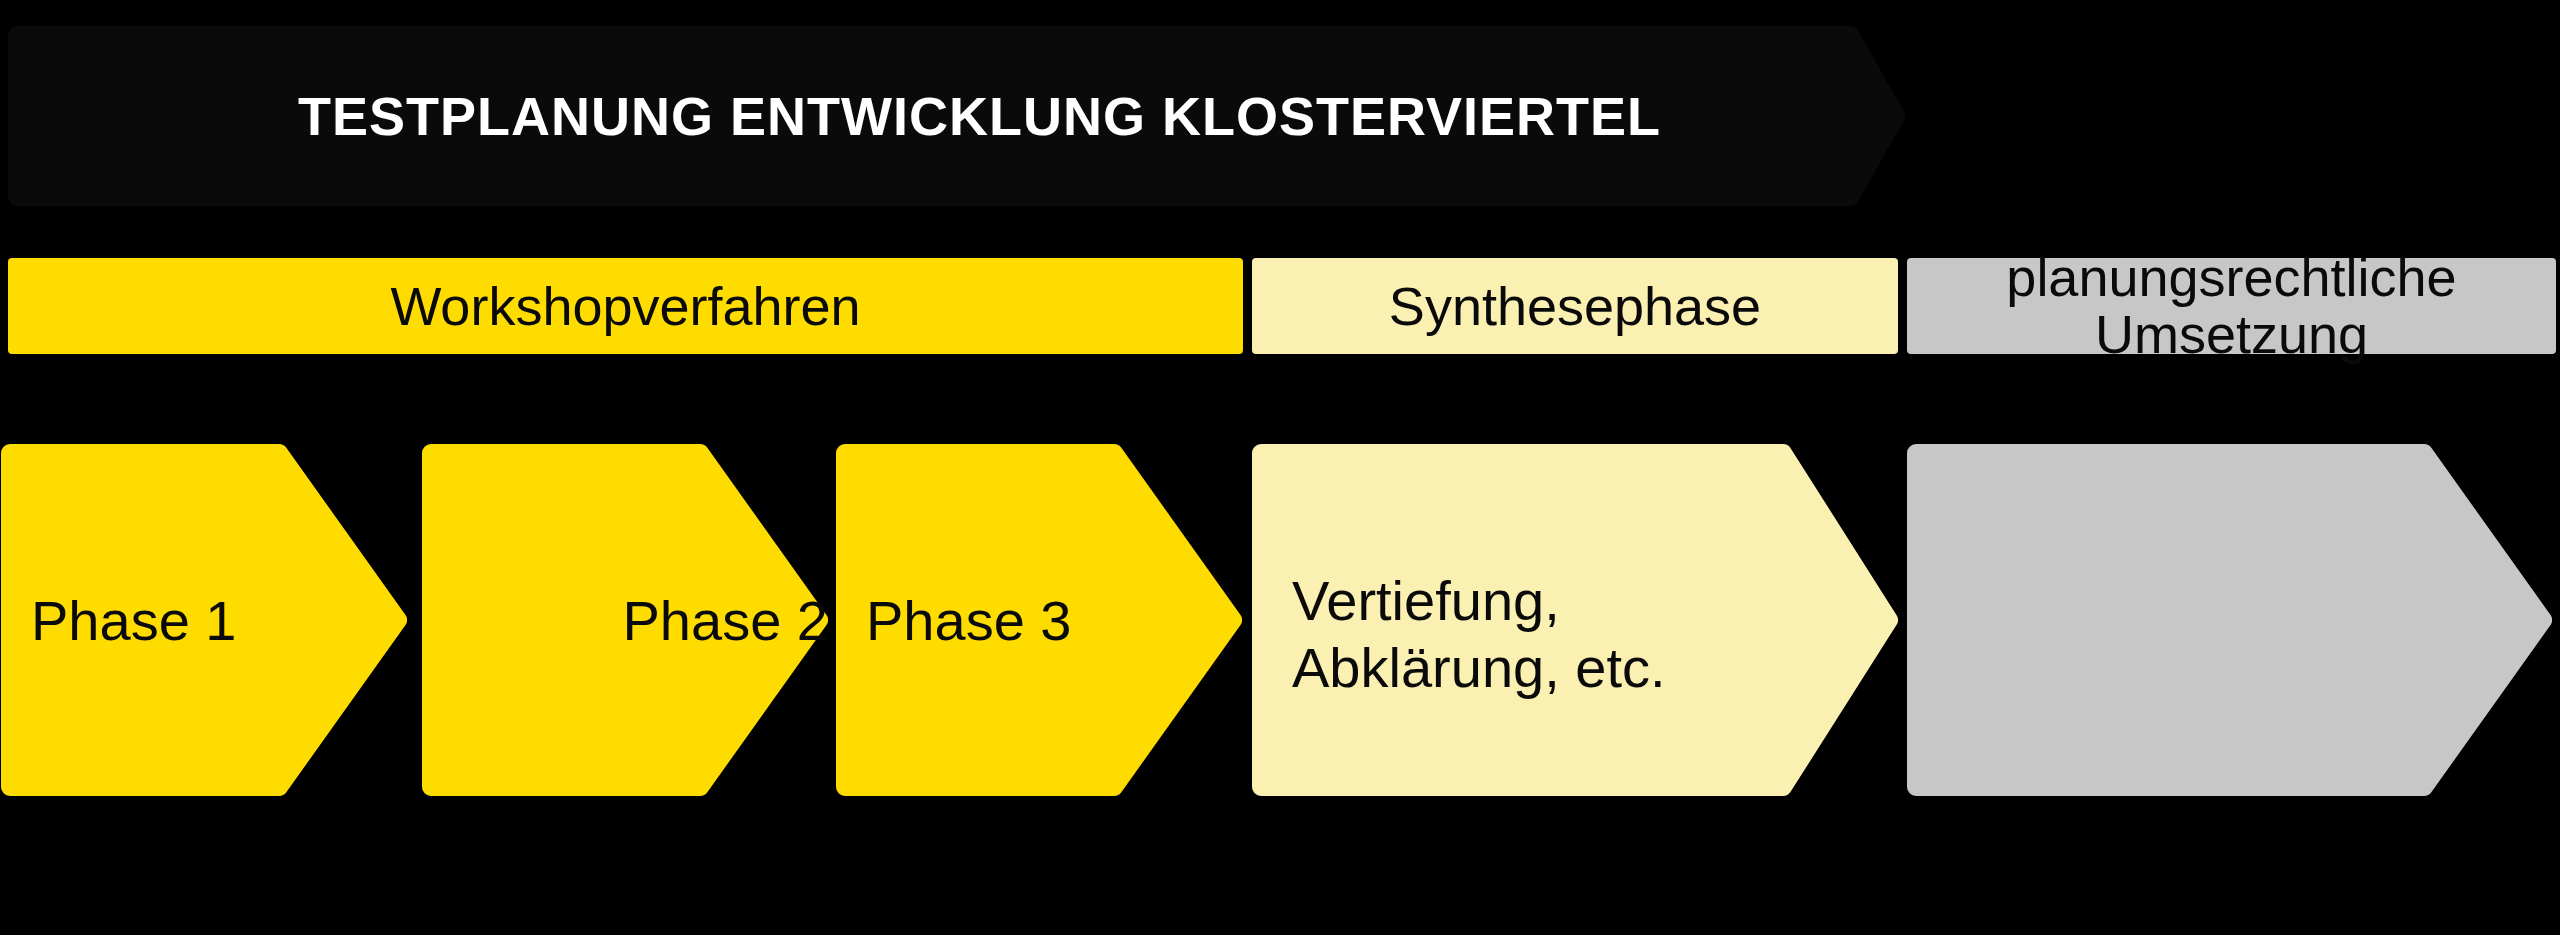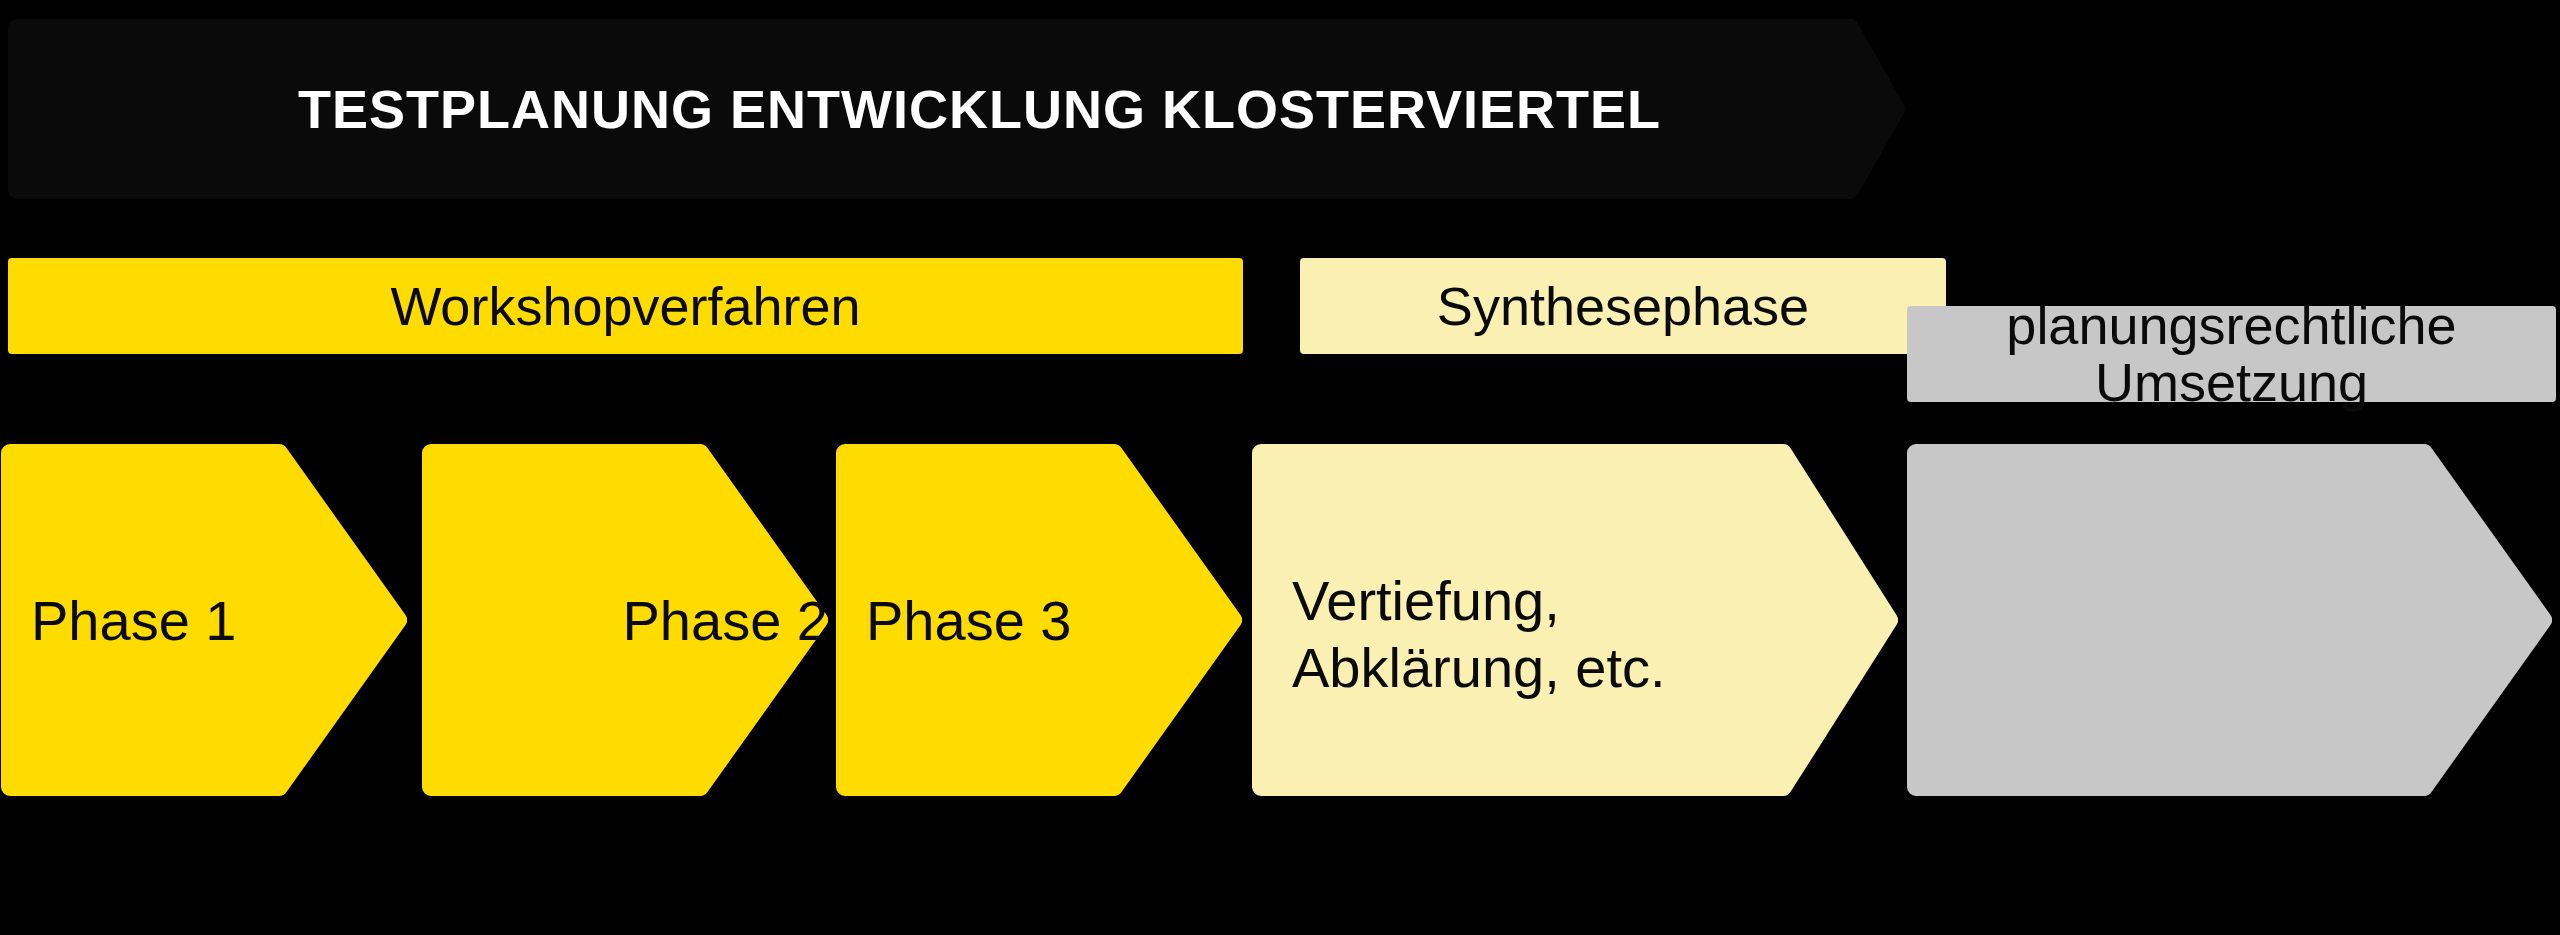--- a/index.html
+++ b/index.html
@@ -12,21 +12,21 @@
     width: 2560px;
     height: 935px;
     background: #000000;
     overflow: hidden;
     font-family: "Liberation Sans", "DejaVu Sans", sans-serif;
   }
   .abs { position: absolute; }
 
   
   .banner {
-    left: 8px; top: 19px;
+    left: 8px; top: 26px;
     width: 1897px; height: 180px;
   }
   .banner svg { position: absolute; inset: 0; }
   .banner-text {
     position: absolute;
     left: 290px; top: 0; right: 120px; bottom: 0;
     display: flex;
     align-items: center;
     color: #FFFFFF;
     font-size: 54px;
@@ -43,22 +43,22 @@
     flex-direction: column;
     align-items: center;
     justify-content: center;
     color: #0A0A0A;
     font-size: 54px;
     font-weight: 400;
     text-align: center;
     line-height: 57px;
   }
   .bar-workshop   { left: 8px;    width: 1235px; background: #FFDC00; }
-  .bar-synthese   { left: 1252px; width: 646px;  background: #FAF0B2; margin-left: 48px; }
-  .bar-umsetzung  { left: 1907px; width: 649px;  background: #C7C7C7; margin-top: 48px; }
+  .bar-synthese   { left: 1252px; width: 646px;  background: #FAF0B2; }
+  .bar-umsetzung  { left: 1907px; width: 649px;  background: #C7C7C7; }
 
   
   .arrow {
     top: 444px; height: 352px;
   }
   .arrow svg { position: absolute; inset: 0; }
   .arrow-phase1 { left: 1px;    width: 406px; }
   .arrow-phase2 { left: 422px;  width: 406px; text-align: right; }
   .arrow-phase3 { left: 836px;  width: 406px; padding-left: 40px; }
   .arrow-vertiefung { left: 1252px; width: 646px; }

